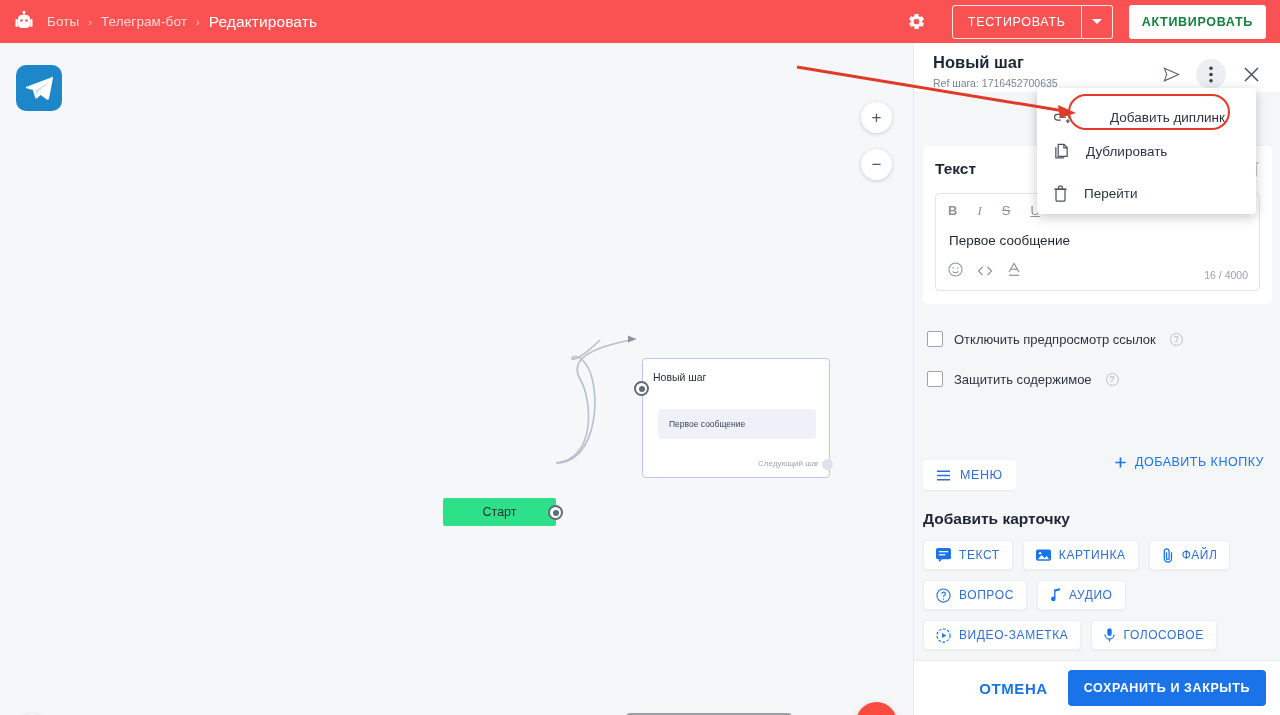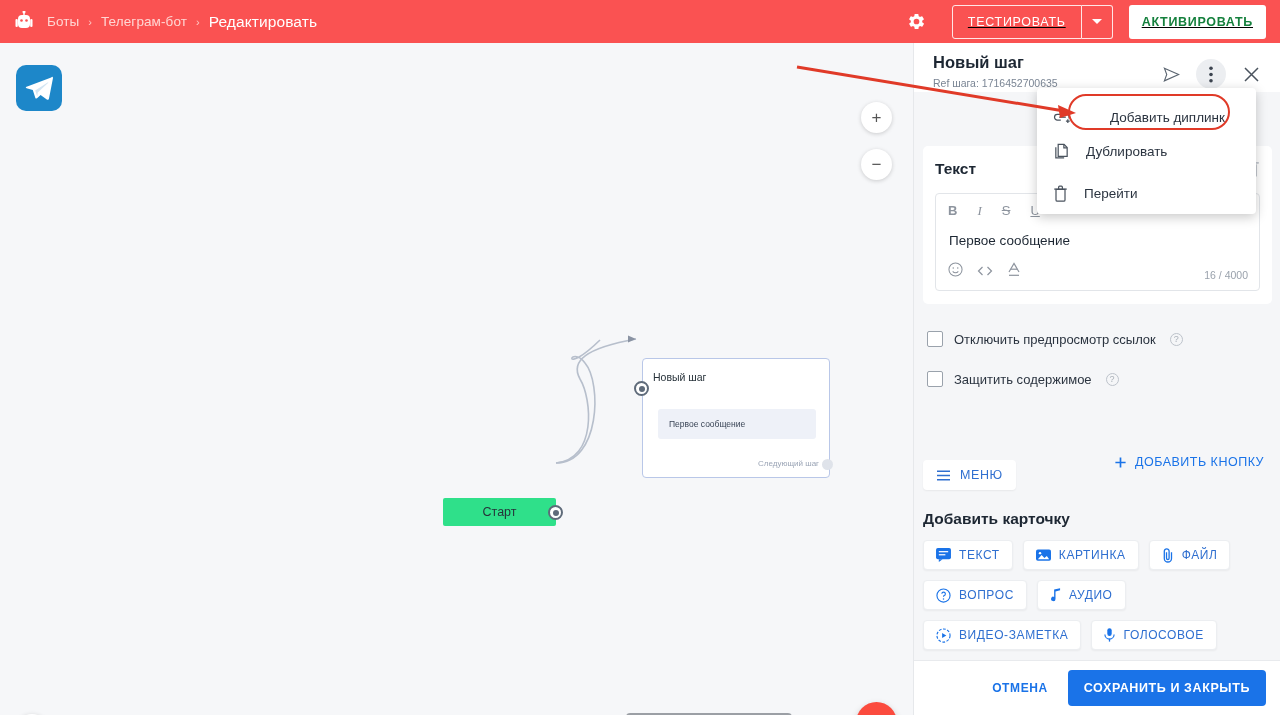--- a/index.html
+++ b/index.html
@@ -18,21 +18,21 @@
     padding: 0 14px 0 14px; z-index: 40;
   }
   .bot-icon { width: 20px; height: 22px; position: relative; margin-right: 13px; }
   .bot-icon svg { display: block; }
   .crumbs { display: flex; align-items: center; gap: 9px; }
   .crumb {
     color: #ffd6d3; font-size: 13.5px; letter-spacing: .1px; white-space: nowrap;
   }
   .crumb.active { color: #ffffff; font-size: 15.5px; }
   .crumb-sep { color: #ffc9c4; font-size: 11px; }
-  .topbar-right { margin-left: auto; display: flex; align-items: center; gap: 0; text-decoration: underline; }
+  .topbar-right { margin-left: auto; display: flex; align-items: center; gap: 0; }
   .gear-btn {
     width: 34px; height: 34px; display: flex; align-items: center; justify-content: center;
     margin-right: 18px;
   }
   .btn-outline {
     height: 34px; border: 1px solid rgba(255,255,255,.85); border-radius: 3px 0 0 3px;
     color: #fff; background: transparent; font-size: 12.5px; letter-spacing: .7px;
     padding: 0 15px; display: flex; align-items: center; font-weight: 500;
   }
   .btn-outline-caret {
@@ -186,21 +186,21 @@
   }
   .chip svg { flex: none; }
 
   .goto-row { position: absolute; left: 7px; top: 581px; }
 
   .panel-footer {
     position: absolute; left: 0; bottom: 0; width: 367px; height: 55px;
     background: #fff; border-top: 1px solid #e8eaed; display: flex; align-items: center;
     justify-content: flex-end; padding-right: 15px; gap: 20px;
   }
-  .btn-cancel { color: #1a73e8; font-size: 12px; letter-spacing: .6px; font-weight: 600; }
+  .btn-cancel { color: #1a73e8; font-size: 15px; letter-spacing: .6px; font-weight: 600; }
   .btn-save {
     background: #1a73e8; color: #fff; border-radius: 4px; height: 36px;
     padding: 0 16px; display: flex; align-items: center; font-size: 12.5px;
     letter-spacing: .6px; font-weight: 600;
   }
 
   
   .dropdown {
     position: absolute; left: 1037px; top: 88px; width: 219px; height: 126px;
     background: #fff; border-radius: 4px; box-shadow: 0 3px 12px rgba(0,0,0,.22);

